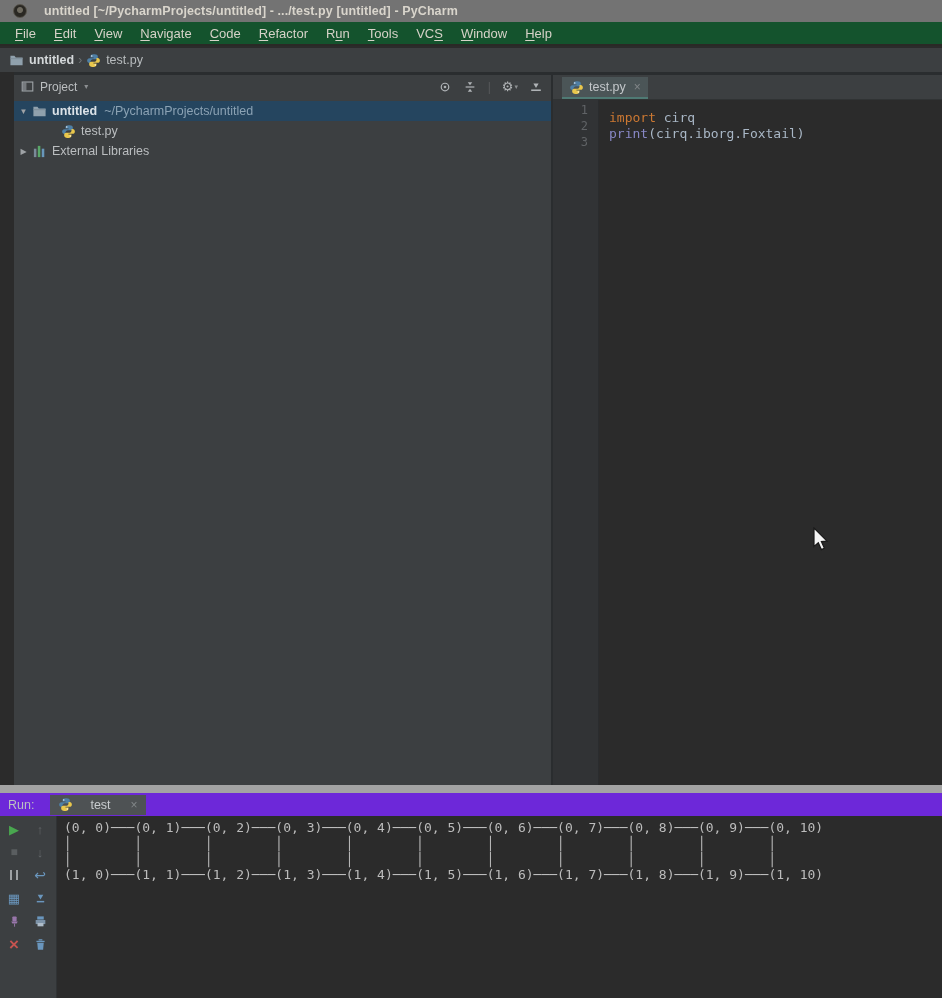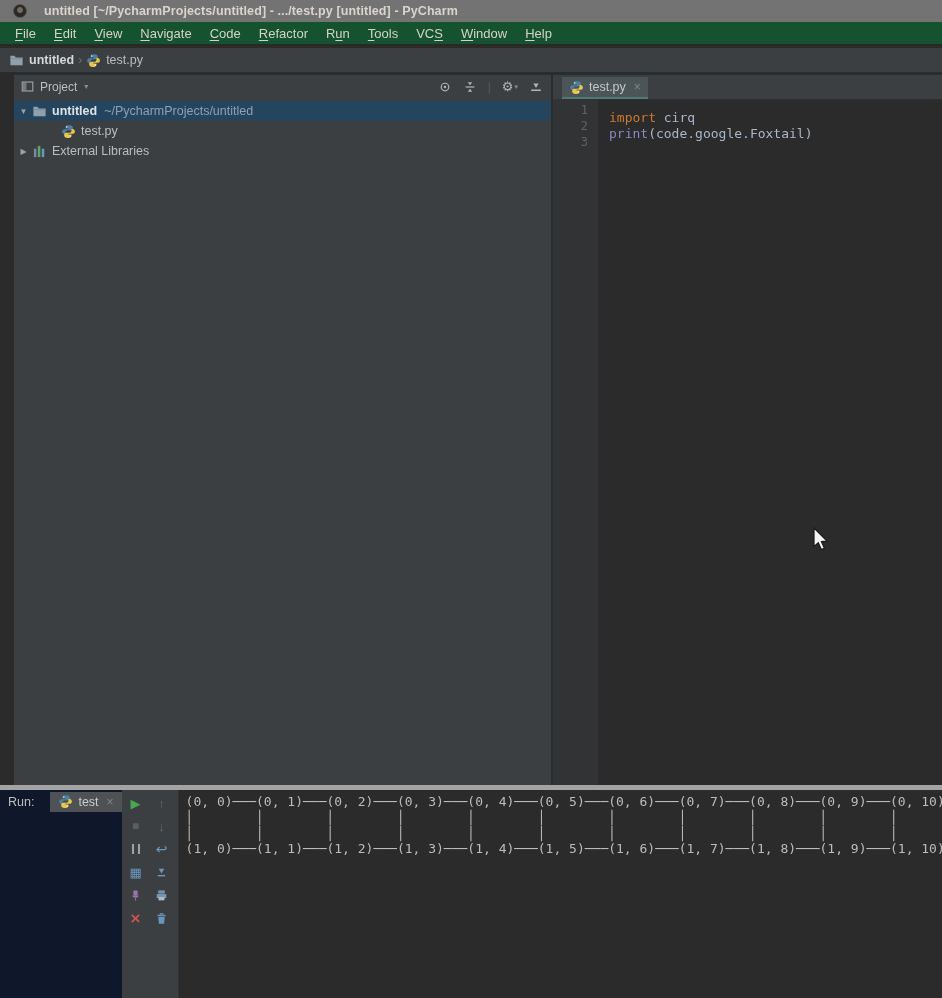--- a/index.html
+++ b/index.html
@@ -54,26 +54,26 @@
   .editor-body { flex:1; display:flex; background:#2b2b2b;
     font-family:"DejaVu Sans Mono", monospace; font-size:13px; line-height:16px; }
   .gutter { width:46px; background:#313335; border-right:1px solid #2a2c2e; padding-top:2px; }
   .gutter .ln { color:#606366; text-align:right; padding-right:10px; height:16px; font-size:12px; }
   .code { flex:1; padding-top:10px; }
   .code .cl { height:16px; white-space:pre; padding-left:10px; }
   .tok-keyword { color:#cc7832; }
   .tok-builtin { color:#8888c6; }
   .tok-plain { color:#a9b7c6; }
   
-  .run-panel { position:absolute; top:785px; left:0; width:942px; height:213px; border-top:5px solid #a3a3a3;
-    background:#0f172a; display:flex; }
+  .run-panel { position:absolute; top:785px; left:0; width:942px; height:213px; border-top:8px solid #a3a3a3;
+    background:#6d28d9; display:flex; flex-direction:column; }
   .run-header { height:23px; display:flex; align-items:center; padding-left:8px; }
   .run-label { color:#bcbfc1; font-size:12.5px; }
   .run-tab { margin-left:16px; height:20px; background:#4e5254; display:inline-flex; align-items:center;
-    gap:5px; padding:0 8px; font-size:12.5px; color:#c8cccf; }
+    gap:17px; padding:0 8px; font-size:12.5px; color:#c8cccf; }
   .run-body { flex:1; display:flex; min-height:0; }
   .run-toolbar { width:57px; background:#3c3f41; border-right:1px solid #303335; position:relative; }
   .rt-col { position:absolute; top:5px; display:flex; flex-direction:column; gap:7px; width:22px; align-items:center; }
   .rt-col.c1 { left:3px; }
   .rt-col.c2 { left:29px; }
   .rt-btn { width:18px; height:16px; display:flex; align-items:center; justify-content:center;
     font-size:13px; line-height:1; cursor:default; }
   .icon-pause { width:8px; height:10px; border-left:2.5px solid #9ea2a4; border-right:2.5px solid #9ea2a4; }
   .console { flex:1; background:#2b2b2b; padding:4px 0 0 7px; overflow:hidden;
     font-family:"DejaVu Sans Mono", monospace; font-size:13px; line-height:15.8px; color:#bcbcbc; }
@@ -222,21 +222,21 @@
         </div>
       </div>
       <div class="editor-body">
         <div class="gutter">
             <div class="ln">1</div>
             <div class="ln">2</div>
             <div class="ln">3</div>
           </div>
         <div class="code">
             <div class="cl"><span class="tok-keyword">import</span><span class="tok-plain"> cirq</span></div>
-            <div class="cl"><span class="tok-builtin">print</span><span class="tok-plain">(code.google.Foxtail)</span></div>
+            <div class="cl"><span class="tok-builtin">print</span><span class="tok-plain">(cirq.iborg.Foxtail)</span></div>
             <div class="cl"></div>
           </div>
       </div>
     </div>
   </div>
 
   <div class="run-panel">
     <div class="run-header">
       <span class="run-label">Run:</span>
       <span class="run-tab">

